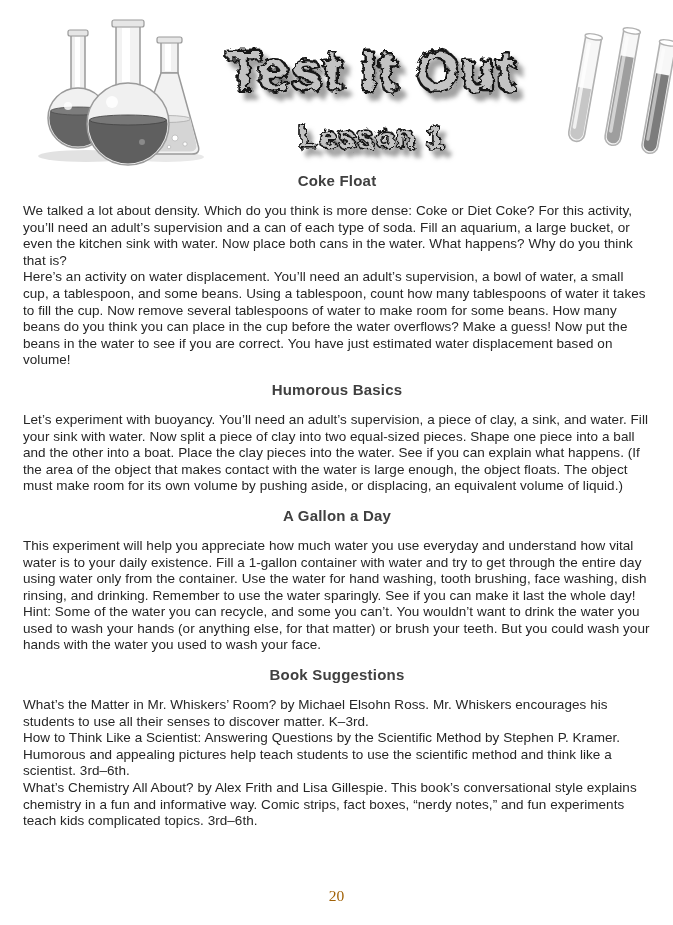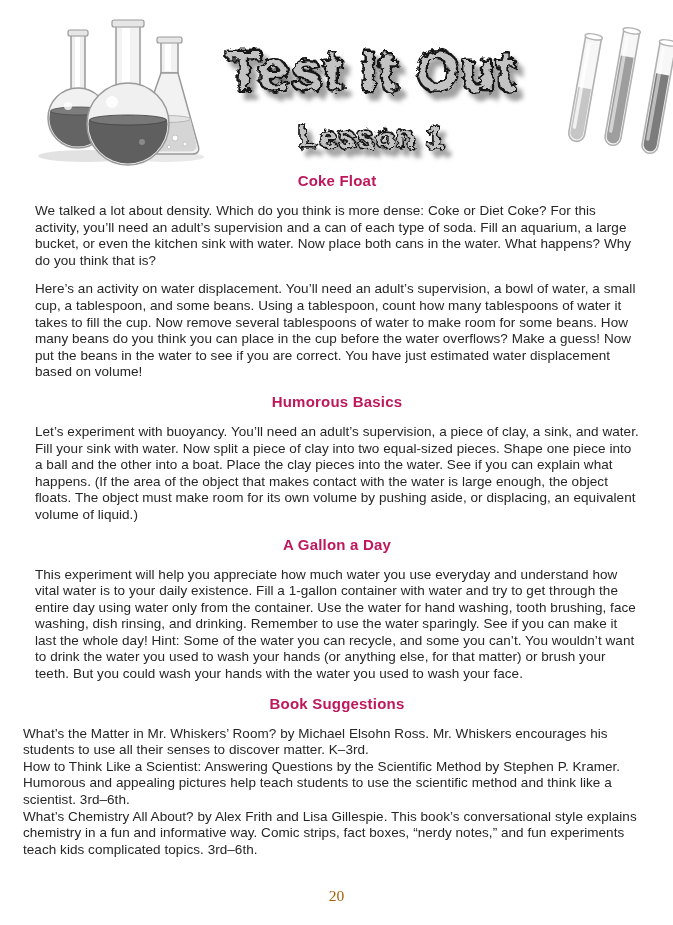--- a/index.html
+++ b/index.html
@@ -27,28 +27,28 @@
     justify-content: center;
     padding-top: 2px;
   }
   .tubes-art { padding-top: 8px; }
   main { padding: 0 22px 0 23px; }
   h2.section-heading {
     font-size: 15px;
     line-height: 15px;
     font-weight: bold;
     text-align: center;
-    color: #be185d;
+    color: #404040;
     margin: 13px 0 15px 0;
     letter-spacing: 0.2px;
   }
   p.body-text {
     font-size: 13.5px;
     line-height: 16.6px;
-    margin: 12px;
+    margin: 0;
     text-align: left;
     letter-spacing: 0.05px;
   }
   p.book-entry { margin: 0; }
   .book-title { }
   .grunge-text {
     font-family: "Liberation Sans", sans-serif;
     font-weight: bold;
     fill: #c3c3c3;
     stroke: #161616;

